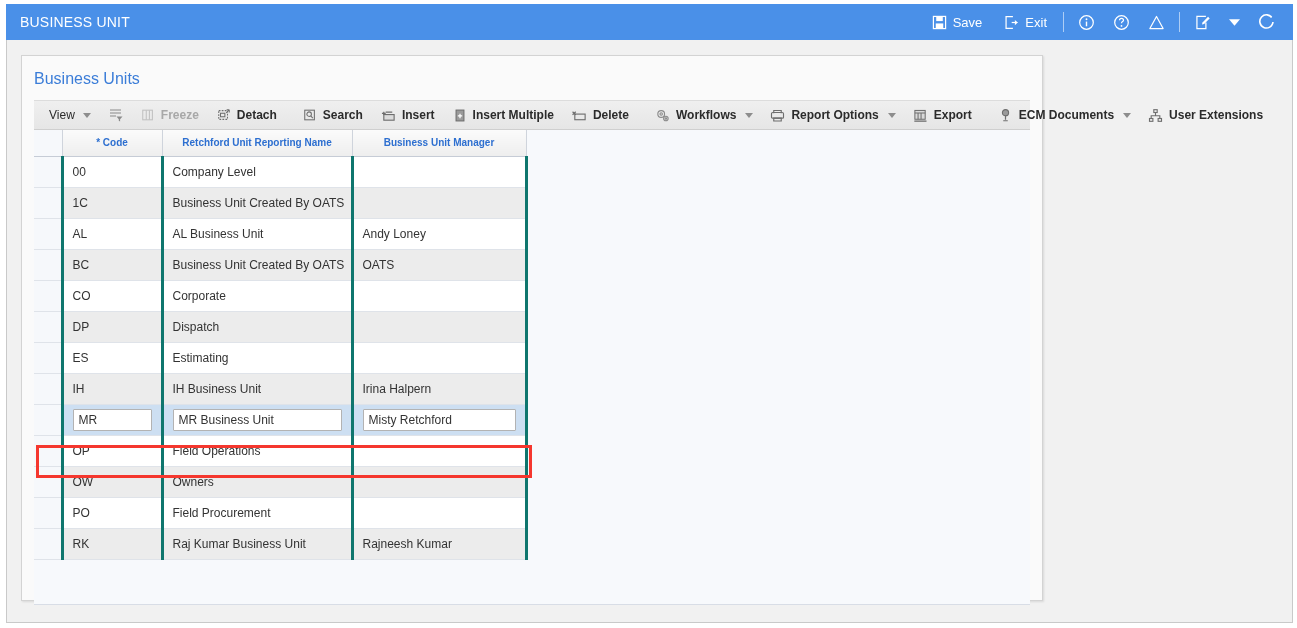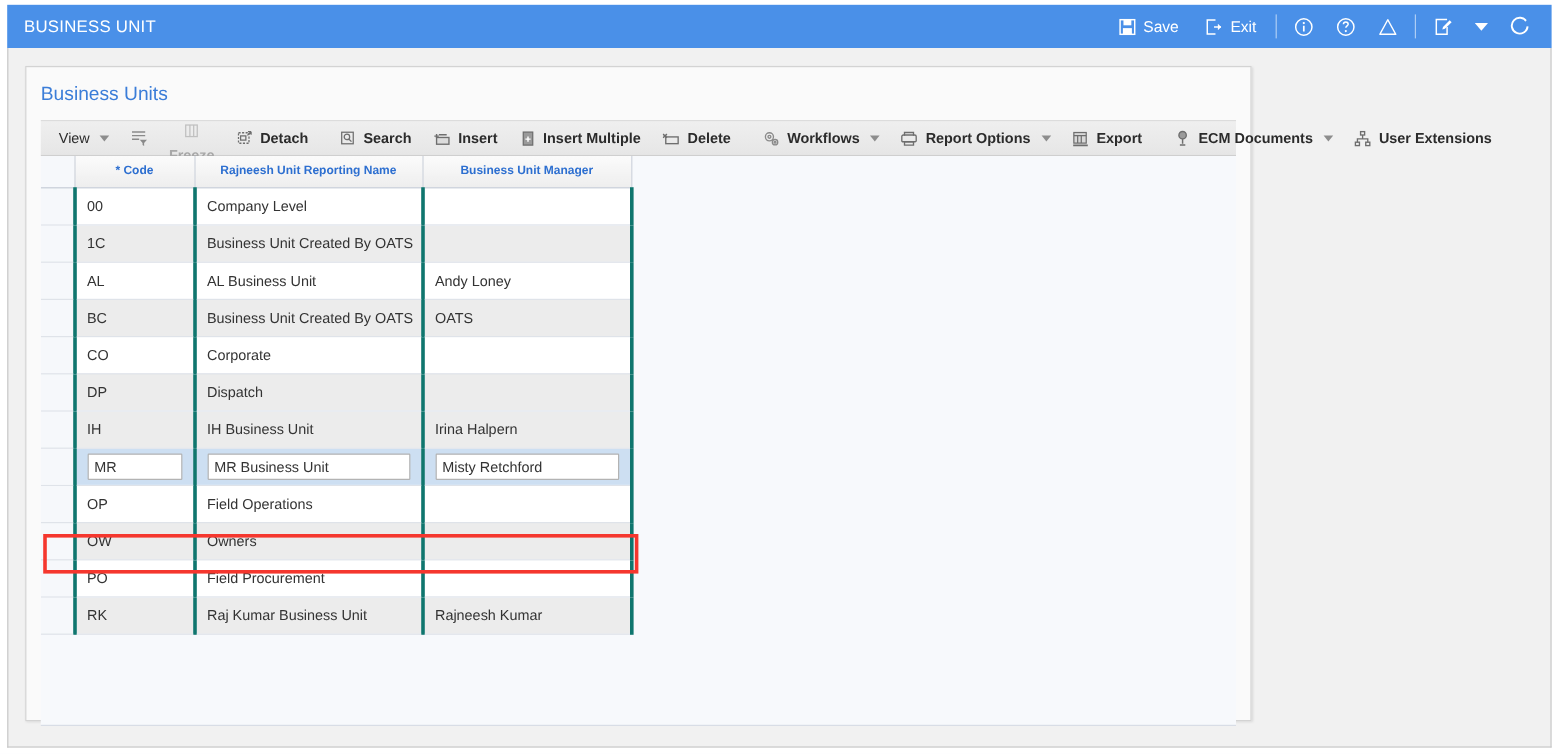--- a/index.html
+++ b/index.html
@@ -101,21 +101,21 @@
     align-items: center;
     gap: 6px;
     height: 26px;
     padding: 0 9px;
     cursor: pointer;
     white-space: nowrap;
     font-weight: bold;
     color: #2b2b2b;
   }
   .tb.plain { font-weight: normal; }
-  .tb.disabled { color: #a8a8a8; cursor: default; flex-direction: column; }
+  .tb.disabled { color: #a8a8a8; cursor: default; }
   .tb .caret {
     width: 0; height: 0;
     border-left: 4px solid transparent;
     border-right: 4px solid transparent;
     border-top: 5px solid #8d8d8d;
     margin-left: 2px;
   }
   .tbsep {
     width: 1px; height: 18px;
     background: #cdcdcd;
@@ -487,21 +487,21 @@
         <colgroup>
           <col class="c-sel">
             <col class="c-code">
             <col class="c-name">
             <col class="c-mgr">
         </colgroup>
         <thead>
           <tr>
             <th class="sel"></th>
             <th>* Code</th>
-            <th>Rajneesh Unit Reporting Name</th>
+            <th>Retchford Unit Reporting Name</th>
             <th>Business Unit Manager</th>
           </tr>
         </thead>
         <tbody>
 
           <tr class="odd">
             <td class="sel"></td>
             <td>00</td>
             <td>Company Level</td>
             <td></td>
@@ -535,20 +535,26 @@
             <td></td>
           </tr>
 
           <tr class="even">
             <td class="sel"></td>
             <td>DP</td>
             <td>Dispatch</td>
             <td></td>
           </tr>
 
+          <tr class="odd">
+            <td class="sel"></td>
+            <td>ES</td>
+            <td>Estimating</td>
+            <td></td>
+          </tr>
 
           <tr class="even">
             <td class="sel"></td>
             <td>IH</td>
             <td>IH Business Unit</td>
             <td>Irina Halpern</td>
           </tr>
 
 
           <tr class="editing">

